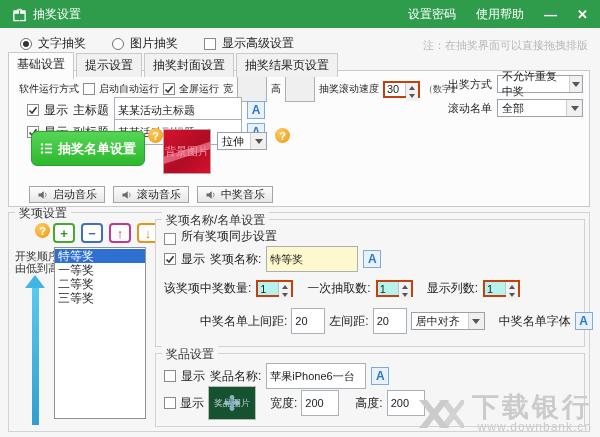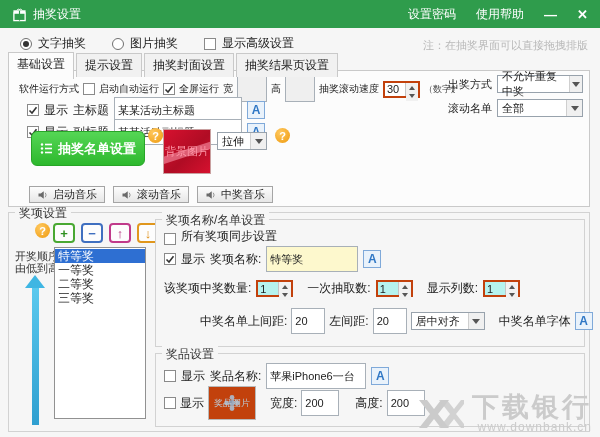--- a/index.html
+++ b/index.html
@@ -119,21 +119,21 @@
   .pitem.sel{background:#2e6fd2;color:#fff;}
 
   .srow{position:absolute;display:flex;align-items:center;gap:5px;white-space:nowrap;}
   #nr1{left:8px;top:8px;align-items:flex-end;}
   #nr2{left:8px;top:26px;}
   #nr3{left:8px;top:60px;}
   #nr4{left:8px;top:88px;gap:4px;margin-left:36px;}
   #gr1{left:8px;top:9px;}
   #gr2{left:8px;top:32px;gap:4px;}
 
-  .goods-thumb{width:46px;height:32px;border:1px solid #b9b9b9;background:#c2410c;position:relative;
+  .goods-thumb{width:46px;height:32px;border:1px solid #b9b9b9;background:#14532d;position:relative;
                display:flex;align-items:center;justify-content:center;overflow:hidden;flex:0 0 auto;}
   .goods-thumb span{position:relative;color:#bcc8d2;font-size:9px;z-index:1;}
   .goods-thumb svg{position:absolute;left:14px;top:7px;width:18px;height:18px;opacity:.8;}
 
   
   .wm{position:absolute;right:8px;bottom:3px;display:flex;align-items:center;gap:8px;z-index:10;
       pointer-events:none;color:#cbcbcb;}
   .wm-name{font-size:27px;font-weight:bold;letter-spacing:3px;line-height:26px;}
   .wm-url{font-size:12px;letter-spacing:1px;text-align:right;}
 

